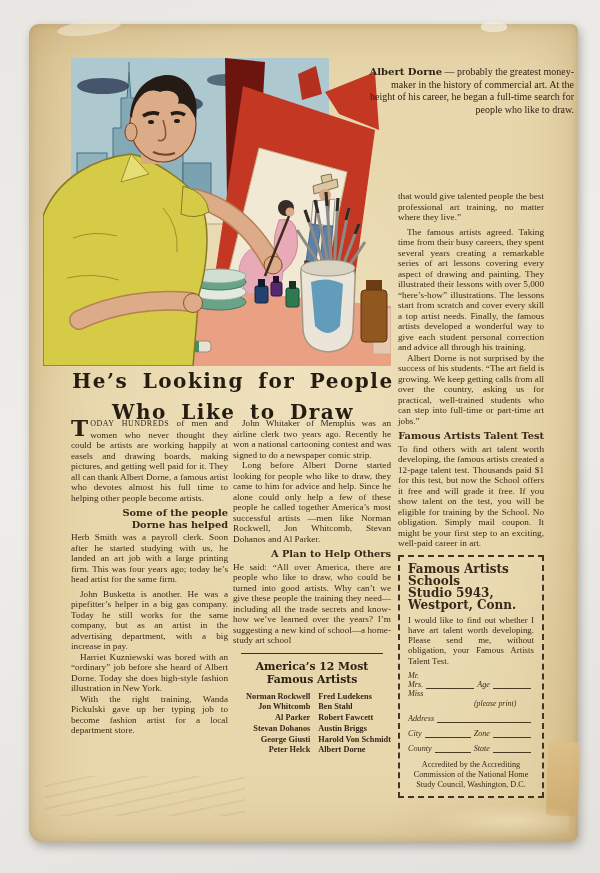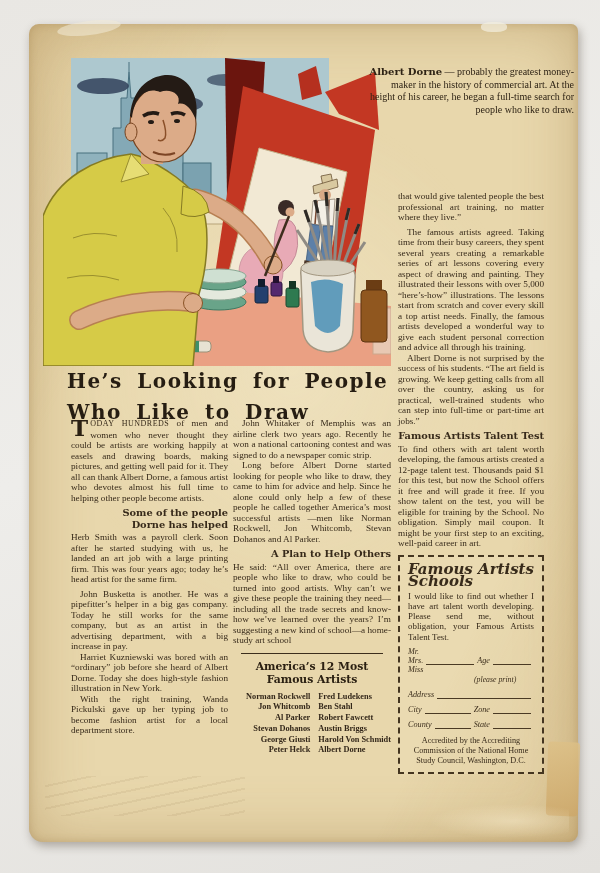--- a/index.html
+++ b/index.html
@@ -22,21 +22,21 @@
       radial-gradient(ellipse 60% 45% at 48% 42%, rgba(255,250,230,.30), transparent 70%),
       linear-gradient(115deg, rgba(176,136,72,.16), transparent 22%, transparent 78%, rgba(176,136,72,.22));
   }
   .illus{position:absolute;left:14px;top:34px;width:348px;height:308px;}
   .caption{
     position:absolute;left:337px;top:42px;width:208px;
     font-size:10px;line-height:12.6px;color:#2e2315;text-align:right;
   }
   .caption b{font-family:"DejaVu Serif",serif;}
   .headline{
-    position:absolute;left:38px;top:342px;width:332px;text-align:left;
+    position:absolute;left:38px;top:342px;width:332px;text-align:center;
     font-family:"DejaVu Serif",serif;font-weight:bold;
     font-size:20px;line-height:31px;letter-spacing:1.5px;word-spacing:6px;color:#261d12;
   }
   .col{position:absolute;font-size:9.2px;line-height:10.5px;text-align:justify;color:#372a1a;}
   .col p{margin:0 0 4px;}
   .col p.ind{text-indent:9px;margin-bottom:0;}
   .left-col{left:42px;top:394px;width:157px;}
   .mid-col{left:204px;top:394px;width:158px;}
   .right-col{left:369px;top:167px;width:146px;}
   .subhead{
@@ -57,21 +57,21 @@
     display:flex;justify-content:flex-end;gap:8px;margin-top:5px;
     font-size:8.3px;line-height:10.8px;font-weight:bold;color:#33271a;
   }
   .acol{display:flex;flex-direction:column;}
   .left-names{text-align:right;}
   .right-names{text-align:left;}
   .coupon{
     border:2px dashed #443520;margin-top:6px;padding:6px 8px 6px;
     font-size:8.9px;line-height:10.3px;background:rgba(240,226,190,.25);
   }
-  .coupon-title{font-weight:bold;font-size:15px;line-height:12px;font-family:"DejaVu Serif",serif;text-align:left;font-style:italic;}
+  .coupon-title{font-weight:bold;font-size:12px;line-height:12px;font-family:"DejaVu Serif",serif;text-align:left;}
   .coupon-body{margin-top:4px;text-align:justify;}
   .fields{margin-top:5px;font-style:italic;font-size:8.2px;line-height:9.2px;color:#3c2e1c;}
   .frow{display:flex;align-items:flex-end;margin-top:6px;}
   .fill{flex:1;border-bottom:1px solid #4a3a24;margin:0 3px;height:8px;}
   .fill.short{flex:0 0 38px;}
   .salut{display:flex;align-items:center;margin-top:4px;}
   .salut-stack{display:flex;flex-direction:column;}
   .print-hint{font-size:7.8px;font-style:italic;margin:0 0 0 42px;padding-left:24px;}
   .coupon-footer{margin-top:7px;text-align:center;font-size:8.2px;line-height:9.8px;font-style:normal;}
   .wear{position:absolute;pointer-events:none;}
@@ -295,20 +295,21 @@
 
   <div class="col right-col">
     <p>that would give talented people the best professional art training, no matter where they live.”</p>
     <p class="ind">The famous artists agreed. Taking time from their busy careers, they spent several years creating a remarkable series of art lessons covering every aspect of drawing and painting. They illustrated their lessons with over 5,000 “here’s-how” illustrations. The lessons start from scratch and cover every skill a top artist needs. Finally, the famous artists developed a wonderful way to give each student personal correction and advice all through his training.</p>
     <p class="ind">Albert Dorne is not surprised by the success of his students. “The art field is growing. We keep getting calls from all over the country, asking us for practical, well-trained students who can step into full-time or part-time art jobs.”</p>
     <div class="subhead">Famous Artists Talent Test</div>
     <p>To find others with art talent worth developing, the famous artists created a 12-page talent test. Thousands paid $1 for this test, but now the School offers it free and will grade it free. If you show talent on the test, you will be eligible for training by the School. No obligation. Simply mail coupon. It might be your first step to an exciting, well-paid career in art.</p>
 
     <div class="coupon">
       <div class="coupon-title">Famous Artists Schools</div>
+      <div class="coupon-title">Studio 5943, Westport, Conn.</div>
       <div class="coupon-body">I would like to find out whether I have art talent worth developing. Please send me, without obligation, your Famous Artists Talent Test.</div>
       <div class="fields">
         <div class="salut">
           <div class="salut-stack">
             <span>Mr.</span>
             <span>Mrs.</span>
             <span>Miss</span>
           </div>
           <span class="fill"></span>
           <span>Age</span>

